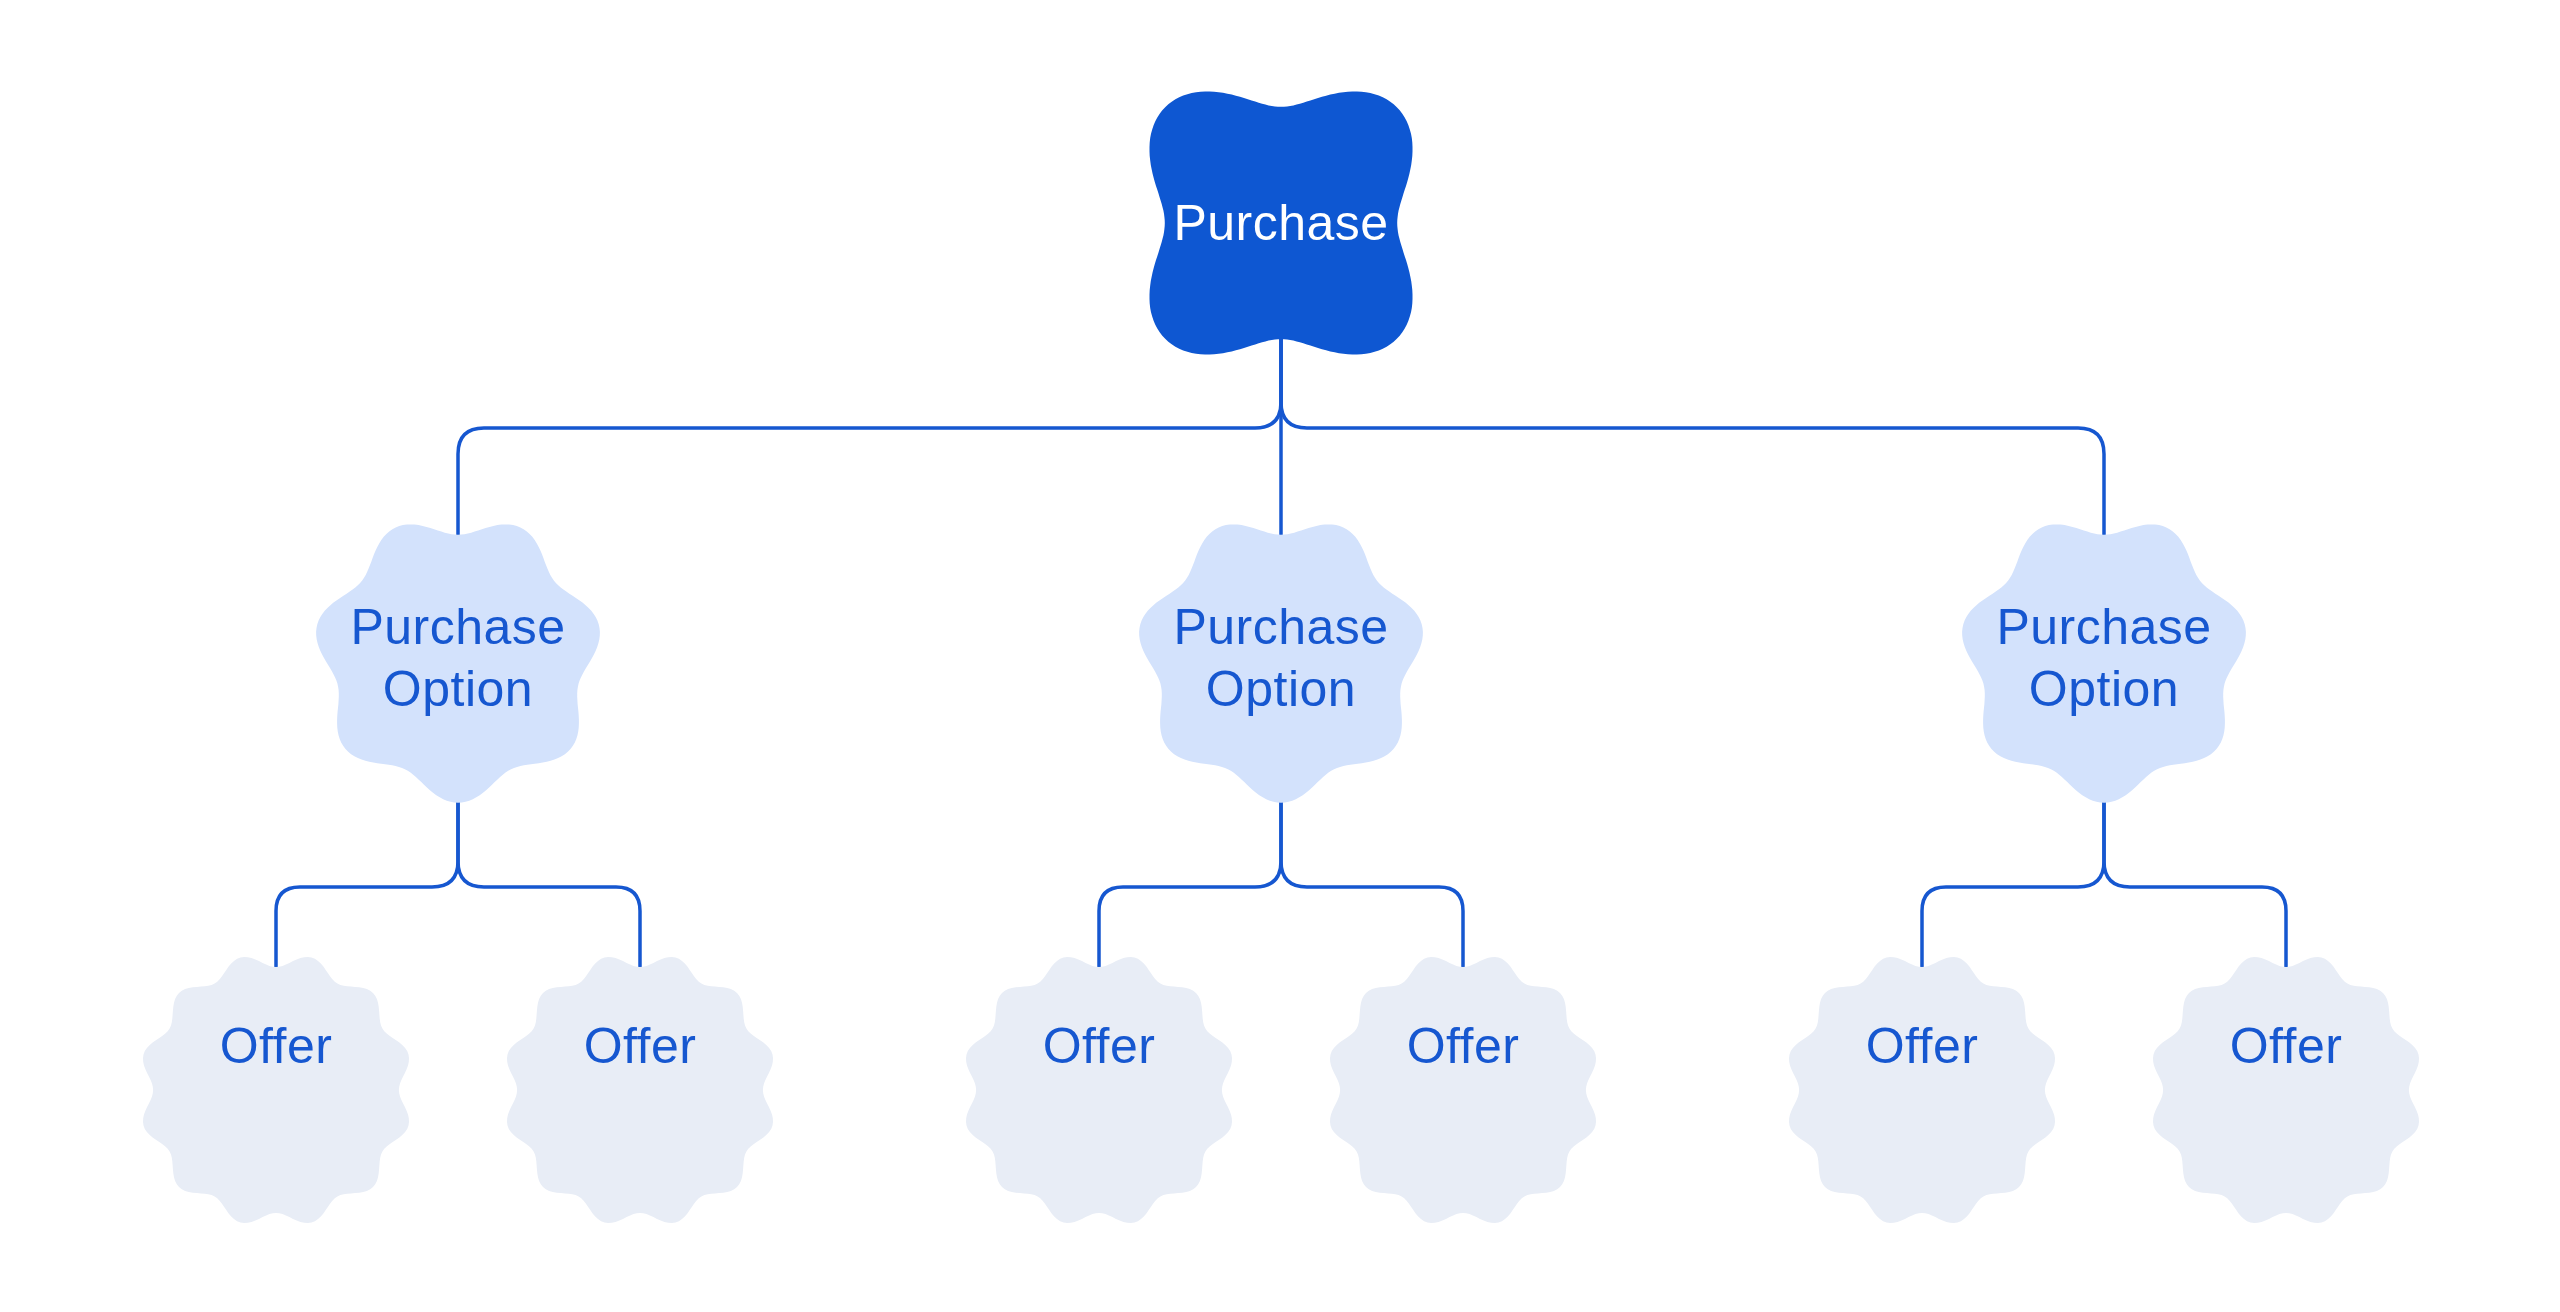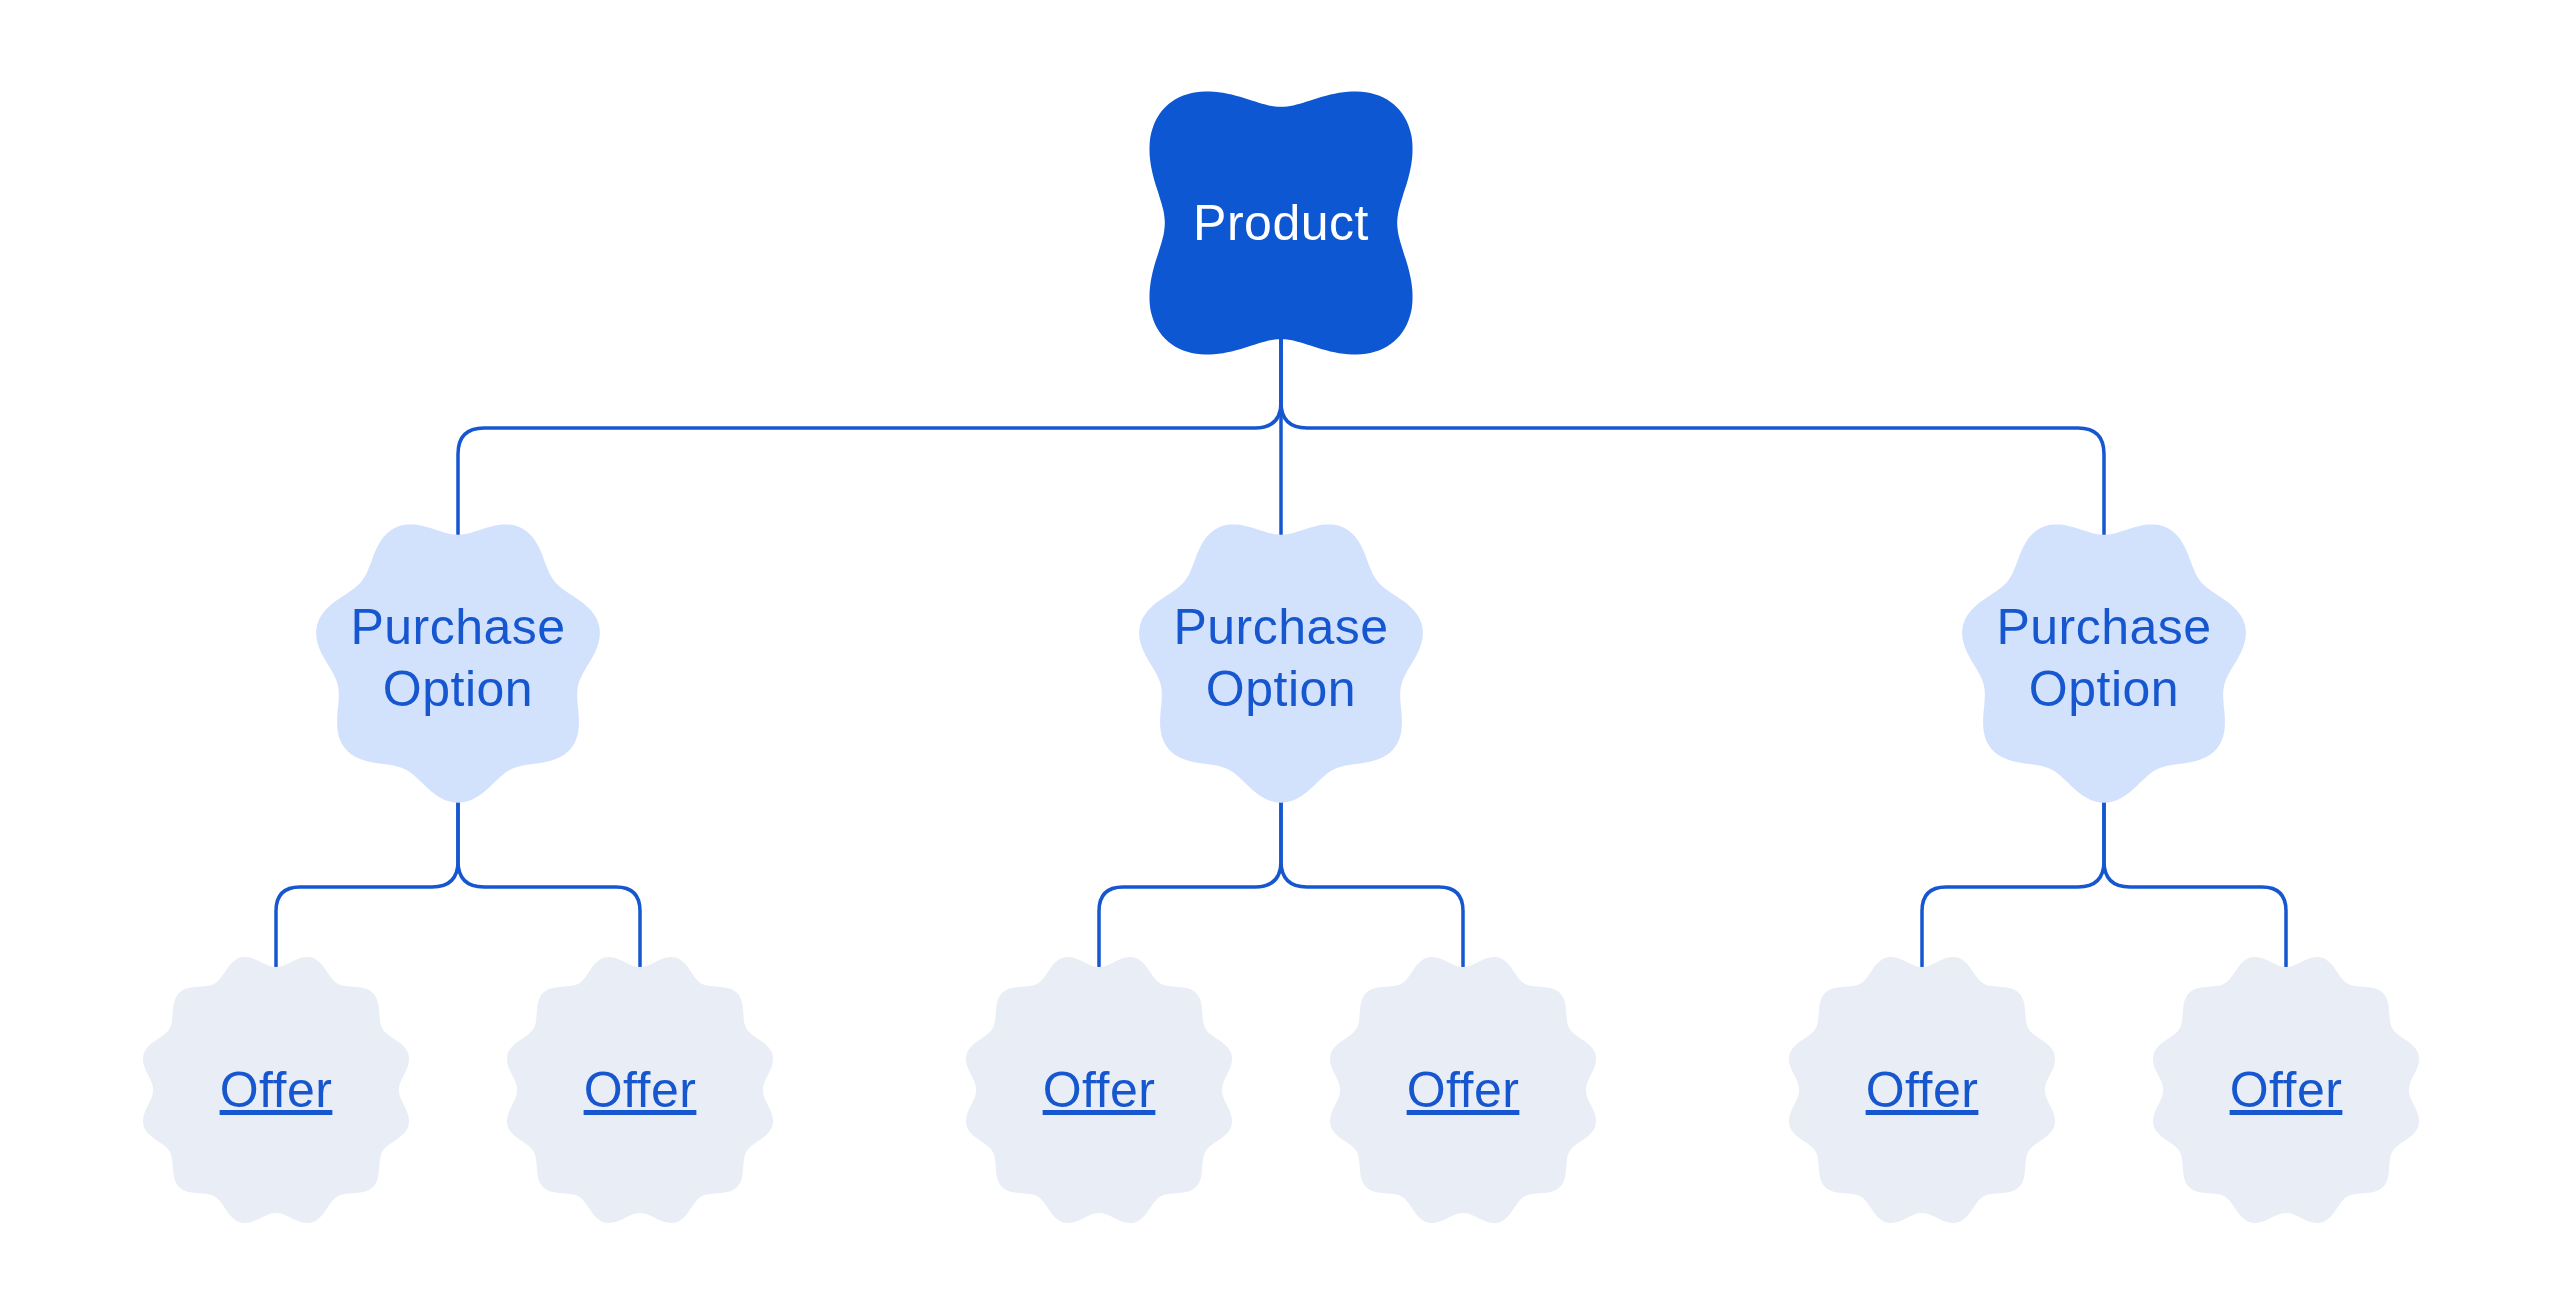--- a/index.html
+++ b/index.html
@@ -42,21 +42,21 @@
     user-select: none;
   }
   .product-label {
     left: 1131px; top: 187px; width: 300px; height: 72px;
     color: var(--product_text, #ffffff);
   }
   .po-label { top: 590px; width: 300px; height: 136px; text-align: center; }
   .po-label-1 { left: 308px; }
   .po-label-2 { left: 1131px; }
   .po-label-3 { left: 1954px; }
-  .offer-label { top: 1056px; width: 260px; height: 68px; line-height: 68px; text-decoration: underline; }
+  .offer-label { top: 1012px; width: 260px; height: 68px; line-height: 68px; }
   .offer-label-1 { left: 146px; }
   .offer-label-2 { left: 510px; }
   .offer-label-3 { left: 969px; }
   .offer-label-4 { left: 1333px; }
   .offer-label-5 { left: 1792px; }
   .offer-label-6 { left: 2156px; }
 </style>
 </head>
 <body>
 
@@ -86,21 +86,21 @@
       <path class="blob-purchase" d="M2238.0 658.0L2239.9 654.4L2241.7 650.8L2243.2 647.0L2244.4 643.2L2245.3 639.4L2245.8 635.5L2245.9 631.7L2245.5 627.9L2244.7 624.2L2243.4 620.6L2241.8 617.2L2239.7 613.9L2237.3 610.8L2234.6 607.9L2231.6 605.2L2228.5 602.6L2225.2 600.2L2221.9 597.9L2218.6 595.8L2215.4 593.7L2212.3 591.6L2209.4 589.6L2206.7 587.4L2204.2 585.2L2201.9 582.9L2199.8 580.4L2198.0 577.7L2196.3 574.9L2194.8 571.8L2193.4 568.6L2192.1 565.2L2190.7 561.7L2189.4 558.0L2188.0 554.3L2186.4 550.6L2184.7 546.9L2182.8 543.4L2180.7 540.0L2178.3 536.8L2175.6 533.9L2172.8 531.4L2169.6 529.2L2166.3 527.4L2162.8 526.0L2159.1 525.1L2155.2 524.5L2151.3 524.4L2147.4 524.6L2143.4 525.1L2139.4 525.9L2135.5 526.9L2131.6 528.0L2127.9 529.2L2124.2 530.5L2120.6 531.6L2117.2 532.7L2113.8 533.5L2110.5 534.2L2107.2 534.6L2104.0 534.7L2100.8 534.6L2097.5 534.2L2094.2 533.5L2090.8 532.7L2087.4 531.6L2083.8 530.5L2080.1 529.2L2076.4 528.0L2072.5 526.9L2068.6 525.9L2064.6 525.1L2060.6 524.6L2056.7 524.4L2052.8 524.5L2048.9 525.1L2045.2 526.0L2041.7 527.4L2038.4 529.2L2035.2 531.4L2032.4 533.9L2029.7 536.8L2027.3 540.0L2025.2 543.4L2023.3 546.9L2021.6 550.6L2020.0 554.3L2018.6 558.0L2017.3 561.7L2015.9 565.2L2014.6 568.6L2013.2 571.8L2011.7 574.9L2010.0 577.7L2008.2 580.4L2006.1 582.9L2003.8 585.2L2001.3 587.4L1998.6 589.6L1995.7 591.6L1992.6 593.7L1989.4 595.8L1986.1 597.9L1982.8 600.2L1979.5 602.6L1976.4 605.2L1973.4 607.9L1970.7 610.8L1968.3 613.9L1966.2 617.2L1964.6 620.6L1963.3 624.2L1962.5 627.9L1962.1 631.7L1962.2 635.5L1962.7 639.4L1963.6 643.2L1964.8 647.0L1966.3 650.8L1968.1 654.4L1970.0 658.0L1972.0 661.5L1974.0 664.8L1976.0 668.1L1977.9 671.3L1979.6 674.4L1981.1 677.5L1982.4 680.5L1983.4 683.6L1984.1 686.8L1984.6 690.0L1984.8 693.3L1984.8 696.7L1984.6 700.3L1984.4 703.9L1984.0 707.7L1983.6 711.6L1983.3 715.6L1983.1 719.6L1983.1 723.6L1983.3 727.7L1983.8 731.7L1984.6 735.5L1985.8 739.2L1987.3 742.8L1989.3 746.0L1991.5 749.1L1994.2 751.8L1997.1 754.2L2000.4 756.3L2003.9 758.1L2007.6 759.6L2011.4 760.8L2015.3 761.8L2019.3 762.6L2023.3 763.2L2027.2 763.7L2031.0 764.2L2034.7 764.7L2038.2 765.3L2041.6 766.0L2044.9 766.9L2048.0 768.0L2050.9 769.3L2053.8 770.8L2056.5 772.6L2059.2 774.7L2061.9 777.0L2064.5 779.4L2067.3 782.1L2070.0 784.8L2072.9 787.5L2075.9 790.2L2079.0 792.7L2082.3 795.2L2085.7 797.3L2089.2 799.2L2092.8 800.7L2096.5 801.8L2100.2 802.5L2104.0 802.7L2107.8 802.5L2111.5 801.8L2115.2 800.7L2118.8 799.2L2122.3 797.3L2125.7 795.2L2129.0 792.7L2132.1 790.2L2135.1 787.5L2138.0 784.8L2140.7 782.1L2143.5 779.4L2146.1 777.0L2148.8 774.7L2151.5 772.6L2154.2 770.8L2157.1 769.3L2160.0 768.0L2163.1 766.9L2166.4 766.0L2169.8 765.3L2173.3 764.7L2177.0 764.2L2180.8 763.7L2184.7 763.2L2188.7 762.6L2192.7 761.8L2196.6 760.8L2200.4 759.6L2204.1 758.1L2207.6 756.3L2210.9 754.2L2213.8 751.8L2216.5 749.1L2218.7 746.0L2220.7 742.8L2222.2 739.2L2223.4 735.5L2224.2 731.7L2224.7 727.7L2224.9 723.6L2224.9 719.6L2224.7 715.6L2224.4 711.6L2224.0 707.7L2223.6 703.9L2223.4 700.3L2223.2 696.7L2223.2 693.3L2223.4 690.0L2223.9 686.8L2224.6 683.6L2225.6 680.5L2226.9 677.5L2228.4 674.4L2230.1 671.3L2232.0 668.1L2234.0 664.8L2236.0 661.5L2238.0 658.0Z"></path>
       <path class="blob-offer" d="M398.9 1090.0L399.2 1086.8L400.0 1083.5L401.4 1080.1L403.1 1076.6L404.9 1073.0L406.6 1069.3L408.0 1065.5L408.8 1061.8L409.0 1058.1L408.5 1054.5L407.2 1051.1L405.1 1048.0L402.5 1045.2L399.4 1042.6L396.1 1040.3L392.7 1038.0L389.5 1035.8L386.7 1033.6L384.3 1031.2L382.4 1028.6L381.0 1025.6L380.2 1022.3L379.7 1018.7L379.4 1014.9L379.1 1010.9L378.7 1006.8L378.0 1002.8L376.9 999.1L375.2 995.8L373.0 993.0L370.2 990.8L366.9 989.1L363.2 988.0L359.2 987.3L355.1 986.9L351.1 986.6L347.3 986.3L343.7 985.8L340.4 985.0L337.4 983.6L334.8 981.7L332.4 979.3L330.2 976.5L328.0 973.3L325.7 969.9L323.4 966.6L320.8 963.5L318.0 960.9L314.9 958.8L311.5 957.5L307.9 957.0L304.2 957.2L300.5 958.0L296.7 959.4L293.0 961.1L289.4 962.9L285.9 964.6L282.5 966.0L279.2 966.8L276.0 967.1L272.8 966.8L269.5 966.0L266.1 964.6L262.6 962.9L259.0 961.1L255.3 959.4L251.5 958.0L247.8 957.2L244.1 957.0L240.5 957.5L237.1 958.8L234.0 960.9L231.2 963.5L228.6 966.6L226.3 969.9L224.0 973.3L221.8 976.5L219.6 979.3L217.2 981.7L214.6 983.6L211.6 985.0L208.3 985.8L204.7 986.3L200.9 986.6L196.9 986.9L192.8 987.3L188.8 988.0L185.1 989.1L181.8 990.8L179.0 993.0L176.8 995.8L175.1 999.1L174.0 1002.8L173.3 1006.8L172.9 1010.9L172.6 1014.9L172.3 1018.7L171.8 1022.3L171.0 1025.6L169.6 1028.6L167.7 1031.2L165.3 1033.6L162.5 1035.8L159.3 1038.0L155.9 1040.3L152.6 1042.6L149.5 1045.2L146.9 1048.0L144.8 1051.1L143.5 1054.5L143.0 1058.1L143.2 1061.8L144.0 1065.5L145.4 1069.3L147.1 1073.0L148.9 1076.6L150.6 1080.1L152.0 1083.5L152.8 1086.8L153.1 1090.0L152.8 1093.2L152.0 1096.5L150.6 1099.9L148.9 1103.4L147.1 1107.0L145.4 1110.7L144.0 1114.5L143.2 1118.2L143.0 1121.9L143.5 1125.5L144.8 1128.9L146.9 1132.0L149.5 1134.8L152.6 1137.4L155.9 1139.7L159.3 1142.0L162.5 1144.2L165.3 1146.4L167.7 1148.8L169.6 1151.4L171.0 1154.4L171.8 1157.7L172.3 1161.3L172.6 1165.1L172.9 1169.1L173.3 1173.2L174.0 1177.2L175.1 1180.9L176.8 1184.2L179.0 1187.0L181.8 1189.2L185.1 1190.9L188.8 1192.0L192.8 1192.7L196.9 1193.1L200.9 1193.4L204.7 1193.7L208.3 1194.2L211.6 1195.0L214.6 1196.4L217.2 1198.3L219.6 1200.7L221.8 1203.5L224.0 1206.7L226.3 1210.1L228.6 1213.4L231.2 1216.5L234.0 1219.1L237.1 1221.2L240.5 1222.5L244.1 1223.0L247.8 1222.8L251.5 1222.0L255.3 1220.6L259.0 1218.9L262.6 1217.1L266.1 1215.4L269.5 1214.0L272.8 1213.2L276.0 1212.9L279.2 1213.2L282.5 1214.0L285.9 1215.4L289.4 1217.1L293.0 1218.9L296.7 1220.6L300.5 1222.0L304.2 1222.8L307.9 1223.0L311.5 1222.5L314.9 1221.2L318.0 1219.1L320.8 1216.5L323.4 1213.4L325.7 1210.1L328.0 1206.7L330.2 1203.5L332.4 1200.7L334.8 1198.3L337.4 1196.4L340.4 1195.0L343.7 1194.2L347.3 1193.7L351.1 1193.4L355.1 1193.1L359.2 1192.7L363.2 1192.0L366.9 1190.9L370.2 1189.2L373.0 1187.0L375.2 1184.2L376.9 1180.9L378.0 1177.2L378.7 1173.2L379.1 1169.1L379.4 1165.1L379.7 1161.3L380.2 1157.7L381.0 1154.4L382.4 1151.4L384.3 1148.8L386.7 1146.4L389.5 1144.2L392.7 1142.0L396.1 1139.7L399.4 1137.4L402.5 1134.8L405.1 1132.0L407.2 1128.9L408.5 1125.5L409.0 1121.9L408.8 1118.2L408.0 1114.5L406.6 1110.7L404.9 1107.0L403.1 1103.4L401.4 1099.9L400.0 1096.5L399.2 1093.2L398.9 1090.0Z"></path>
       <path class="blob-offer" d="M762.9 1090.0L763.2 1086.8L764.0 1083.5L765.4 1080.1L767.1 1076.6L768.9 1073.0L770.6 1069.3L772.0 1065.5L772.8 1061.8L773.0 1058.1L772.5 1054.5L771.2 1051.1L769.1 1048.0L766.5 1045.2L763.4 1042.6L760.1 1040.3L756.7 1038.0L753.5 1035.8L750.7 1033.6L748.3 1031.2L746.4 1028.6L745.0 1025.6L744.2 1022.3L743.7 1018.7L743.4 1014.9L743.1 1010.9L742.7 1006.8L742.0 1002.8L740.9 999.1L739.2 995.8L737.0 993.0L734.2 990.8L730.9 989.1L727.2 988.0L723.2 987.3L719.1 986.9L715.1 986.6L711.3 986.3L707.7 985.8L704.4 985.0L701.4 983.6L698.8 981.7L696.4 979.3L694.2 976.5L692.0 973.3L689.7 969.9L687.4 966.6L684.8 963.5L682.0 960.9L678.9 958.8L675.5 957.5L671.9 957.0L668.2 957.2L664.5 958.0L660.7 959.4L657.0 961.1L653.4 962.9L649.9 964.6L646.5 966.0L643.2 966.8L640.0 967.1L636.8 966.8L633.5 966.0L630.1 964.6L626.6 962.9L623.0 961.1L619.3 959.4L615.5 958.0L611.8 957.2L608.1 957.0L604.5 957.5L601.1 958.8L598.0 960.9L595.2 963.5L592.6 966.6L590.3 969.9L588.0 973.3L585.8 976.5L583.6 979.3L581.2 981.7L578.6 983.6L575.6 985.0L572.3 985.8L568.7 986.3L564.9 986.6L560.9 986.9L556.8 987.3L552.8 988.0L549.1 989.1L545.8 990.8L543.0 993.0L540.8 995.8L539.1 999.1L538.0 1002.8L537.3 1006.8L536.9 1010.9L536.6 1014.9L536.3 1018.7L535.8 1022.3L535.0 1025.6L533.6 1028.6L531.7 1031.2L529.3 1033.6L526.5 1035.8L523.3 1038.0L519.9 1040.3L516.6 1042.6L513.5 1045.2L510.9 1048.0L508.8 1051.1L507.5 1054.5L507.0 1058.1L507.2 1061.8L508.0 1065.5L509.4 1069.3L511.1 1073.0L512.9 1076.6L514.6 1080.1L516.0 1083.5L516.8 1086.8L517.1 1090.0L516.8 1093.2L516.0 1096.5L514.6 1099.9L512.9 1103.4L511.1 1107.0L509.4 1110.7L508.0 1114.5L507.2 1118.2L507.0 1121.9L507.5 1125.5L508.8 1128.9L510.9 1132.0L513.5 1134.8L516.6 1137.4L519.9 1139.7L523.3 1142.0L526.5 1144.2L529.3 1146.4L531.7 1148.8L533.6 1151.4L535.0 1154.4L535.8 1157.7L536.3 1161.3L536.6 1165.1L536.9 1169.1L537.3 1173.2L538.0 1177.2L539.1 1180.9L540.8 1184.2L543.0 1187.0L545.8 1189.2L549.1 1190.9L552.8 1192.0L556.8 1192.7L560.9 1193.1L564.9 1193.4L568.7 1193.7L572.3 1194.2L575.6 1195.0L578.6 1196.4L581.2 1198.3L583.6 1200.7L585.8 1203.5L588.0 1206.7L590.3 1210.1L592.6 1213.4L595.2 1216.5L598.0 1219.1L601.1 1221.2L604.5 1222.5L608.1 1223.0L611.8 1222.8L615.5 1222.0L619.3 1220.6L623.0 1218.9L626.6 1217.1L630.1 1215.4L633.5 1214.0L636.8 1213.2L640.0 1212.9L643.2 1213.2L646.5 1214.0L649.9 1215.4L653.4 1217.1L657.0 1218.9L660.7 1220.6L664.5 1222.0L668.2 1222.8L671.9 1223.0L675.5 1222.5L678.9 1221.2L682.0 1219.1L684.8 1216.5L687.4 1213.4L689.7 1210.1L692.0 1206.7L694.2 1203.5L696.4 1200.7L698.8 1198.3L701.4 1196.4L704.4 1195.0L707.7 1194.2L711.3 1193.7L715.1 1193.4L719.1 1193.1L723.2 1192.7L727.2 1192.0L730.9 1190.9L734.2 1189.2L737.0 1187.0L739.2 1184.2L740.9 1180.9L742.0 1177.2L742.7 1173.2L743.1 1169.1L743.4 1165.1L743.7 1161.3L744.2 1157.7L745.0 1154.4L746.4 1151.4L748.3 1148.8L750.7 1146.4L753.5 1144.2L756.7 1142.0L760.1 1139.7L763.4 1137.4L766.5 1134.8L769.1 1132.0L771.2 1128.9L772.5 1125.5L773.0 1121.9L772.8 1118.2L772.0 1114.5L770.6 1110.7L768.9 1107.0L767.1 1103.4L765.4 1099.9L764.0 1096.5L763.2 1093.2L762.9 1090.0Z"></path>
       <path class="blob-offer" d="M1221.9 1090.0L1222.2 1086.8L1223.0 1083.5L1224.4 1080.1L1226.1 1076.6L1227.9 1073.0L1229.6 1069.3L1231.0 1065.5L1231.8 1061.8L1232.0 1058.1L1231.5 1054.5L1230.2 1051.1L1228.1 1048.0L1225.5 1045.2L1222.4 1042.6L1219.1 1040.3L1215.7 1038.0L1212.5 1035.8L1209.7 1033.6L1207.3 1031.2L1205.4 1028.6L1204.0 1025.6L1203.2 1022.3L1202.7 1018.7L1202.4 1014.9L1202.1 1010.9L1201.7 1006.8L1201.0 1002.8L1199.9 999.1L1198.2 995.8L1196.0 993.0L1193.2 990.8L1189.9 989.1L1186.2 988.0L1182.2 987.3L1178.1 986.9L1174.1 986.6L1170.3 986.3L1166.7 985.8L1163.4 985.0L1160.4 983.6L1157.8 981.7L1155.4 979.3L1153.2 976.5L1151.0 973.3L1148.7 969.9L1146.4 966.6L1143.8 963.5L1141.0 960.9L1137.9 958.8L1134.5 957.5L1130.9 957.0L1127.2 957.2L1123.5 958.0L1119.7 959.4L1116.0 961.1L1112.4 962.9L1108.9 964.6L1105.5 966.0L1102.2 966.8L1099.0 967.1L1095.8 966.8L1092.5 966.0L1089.1 964.6L1085.6 962.9L1082.0 961.1L1078.3 959.4L1074.5 958.0L1070.8 957.2L1067.1 957.0L1063.5 957.5L1060.1 958.8L1057.0 960.9L1054.2 963.5L1051.6 966.6L1049.3 969.9L1047.0 973.3L1044.8 976.5L1042.6 979.3L1040.2 981.7L1037.6 983.6L1034.6 985.0L1031.3 985.8L1027.7 986.3L1023.9 986.6L1019.9 986.9L1015.8 987.3L1011.8 988.0L1008.1 989.1L1004.8 990.8L1002.0 993.0L999.8 995.8L998.1 999.1L997.0 1002.8L996.3 1006.8L995.9 1010.9L995.6 1014.9L995.3 1018.7L994.8 1022.3L994.0 1025.6L992.6 1028.6L990.7 1031.2L988.3 1033.6L985.5 1035.8L982.3 1038.0L978.9 1040.3L975.6 1042.6L972.5 1045.2L969.9 1048.0L967.8 1051.1L966.5 1054.5L966.0 1058.1L966.2 1061.8L967.0 1065.5L968.4 1069.3L970.1 1073.0L971.9 1076.6L973.6 1080.1L975.0 1083.5L975.8 1086.8L976.1 1090.0L975.8 1093.2L975.0 1096.5L973.6 1099.9L971.9 1103.4L970.1 1107.0L968.4 1110.7L967.0 1114.5L966.2 1118.2L966.0 1121.9L966.5 1125.5L967.8 1128.9L969.9 1132.0L972.5 1134.8L975.6 1137.4L978.9 1139.7L982.3 1142.0L985.5 1144.2L988.3 1146.4L990.7 1148.8L992.6 1151.4L994.0 1154.4L994.8 1157.7L995.3 1161.3L995.6 1165.1L995.9 1169.1L996.3 1173.2L997.0 1177.2L998.1 1180.9L999.8 1184.2L1002.0 1187.0L1004.8 1189.2L1008.1 1190.9L1011.8 1192.0L1015.8 1192.7L1019.9 1193.1L1023.9 1193.4L1027.7 1193.7L1031.3 1194.2L1034.6 1195.0L1037.6 1196.4L1040.2 1198.3L1042.6 1200.7L1044.8 1203.5L1047.0 1206.7L1049.3 1210.1L1051.6 1213.4L1054.2 1216.5L1057.0 1219.1L1060.1 1221.2L1063.5 1222.5L1067.1 1223.0L1070.8 1222.8L1074.5 1222.0L1078.3 1220.6L1082.0 1218.9L1085.6 1217.1L1089.1 1215.4L1092.5 1214.0L1095.8 1213.2L1099.0 1212.9L1102.2 1213.2L1105.5 1214.0L1108.9 1215.4L1112.4 1217.1L1116.0 1218.9L1119.7 1220.6L1123.5 1222.0L1127.2 1222.8L1130.9 1223.0L1134.5 1222.5L1137.9 1221.2L1141.0 1219.1L1143.8 1216.5L1146.4 1213.4L1148.7 1210.1L1151.0 1206.7L1153.2 1203.5L1155.4 1200.7L1157.8 1198.3L1160.4 1196.4L1163.4 1195.0L1166.7 1194.2L1170.3 1193.7L1174.1 1193.4L1178.1 1193.1L1182.2 1192.7L1186.2 1192.0L1189.9 1190.9L1193.2 1189.2L1196.0 1187.0L1198.2 1184.2L1199.9 1180.9L1201.0 1177.2L1201.7 1173.2L1202.1 1169.1L1202.4 1165.1L1202.7 1161.3L1203.2 1157.7L1204.0 1154.4L1205.4 1151.4L1207.3 1148.8L1209.7 1146.4L1212.5 1144.2L1215.7 1142.0L1219.1 1139.7L1222.4 1137.4L1225.5 1134.8L1228.1 1132.0L1230.2 1128.9L1231.5 1125.5L1232.0 1121.9L1231.8 1118.2L1231.0 1114.5L1229.6 1110.7L1227.9 1107.0L1226.1 1103.4L1224.4 1099.9L1223.0 1096.5L1222.2 1093.2L1221.9 1090.0Z"></path>
       <path class="blob-offer" d="M1585.9 1090.0L1586.2 1086.8L1587.0 1083.5L1588.4 1080.1L1590.1 1076.6L1591.9 1073.0L1593.6 1069.3L1595.0 1065.5L1595.8 1061.8L1596.0 1058.1L1595.5 1054.5L1594.2 1051.1L1592.1 1048.0L1589.5 1045.2L1586.4 1042.6L1583.1 1040.3L1579.7 1038.0L1576.5 1035.8L1573.7 1033.6L1571.3 1031.2L1569.4 1028.6L1568.0 1025.6L1567.2 1022.3L1566.7 1018.7L1566.4 1014.9L1566.1 1010.9L1565.7 1006.8L1565.0 1002.8L1563.9 999.1L1562.2 995.8L1560.0 993.0L1557.2 990.8L1553.9 989.1L1550.2 988.0L1546.2 987.3L1542.1 986.9L1538.1 986.6L1534.3 986.3L1530.7 985.8L1527.4 985.0L1524.4 983.6L1521.8 981.7L1519.4 979.3L1517.2 976.5L1515.0 973.3L1512.7 969.9L1510.4 966.6L1507.8 963.5L1505.0 960.9L1501.9 958.8L1498.5 957.5L1494.9 957.0L1491.2 957.2L1487.5 958.0L1483.7 959.4L1480.0 961.1L1476.4 962.9L1472.9 964.6L1469.5 966.0L1466.2 966.8L1463.0 967.1L1459.8 966.8L1456.5 966.0L1453.1 964.6L1449.6 962.9L1446.0 961.1L1442.3 959.4L1438.5 958.0L1434.8 957.2L1431.1 957.0L1427.5 957.5L1424.1 958.8L1421.0 960.9L1418.2 963.5L1415.6 966.6L1413.3 969.9L1411.0 973.3L1408.8 976.5L1406.6 979.3L1404.2 981.7L1401.6 983.6L1398.6 985.0L1395.3 985.8L1391.7 986.3L1387.9 986.6L1383.9 986.9L1379.8 987.3L1375.8 988.0L1372.1 989.1L1368.8 990.8L1366.0 993.0L1363.8 995.8L1362.1 999.1L1361.0 1002.8L1360.3 1006.8L1359.9 1010.9L1359.6 1014.9L1359.3 1018.7L1358.8 1022.3L1358.0 1025.6L1356.6 1028.6L1354.7 1031.2L1352.3 1033.6L1349.5 1035.8L1346.3 1038.0L1342.9 1040.3L1339.6 1042.6L1336.5 1045.2L1333.9 1048.0L1331.8 1051.1L1330.5 1054.5L1330.0 1058.1L1330.2 1061.8L1331.0 1065.5L1332.4 1069.3L1334.1 1073.0L1335.9 1076.6L1337.6 1080.1L1339.0 1083.5L1339.8 1086.8L1340.1 1090.0L1339.8 1093.2L1339.0 1096.5L1337.6 1099.9L1335.9 1103.4L1334.1 1107.0L1332.4 1110.7L1331.0 1114.5L1330.2 1118.2L1330.0 1121.9L1330.5 1125.5L1331.8 1128.9L1333.9 1132.0L1336.5 1134.8L1339.6 1137.4L1342.9 1139.7L1346.3 1142.0L1349.5 1144.2L1352.3 1146.4L1354.7 1148.8L1356.6 1151.4L1358.0 1154.4L1358.8 1157.7L1359.3 1161.3L1359.6 1165.1L1359.9 1169.1L1360.3 1173.2L1361.0 1177.2L1362.1 1180.9L1363.8 1184.2L1366.0 1187.0L1368.8 1189.2L1372.1 1190.9L1375.8 1192.0L1379.8 1192.7L1383.9 1193.1L1387.9 1193.4L1391.7 1193.7L1395.3 1194.2L1398.6 1195.0L1401.6 1196.4L1404.2 1198.3L1406.6 1200.7L1408.8 1203.5L1411.0 1206.7L1413.3 1210.1L1415.6 1213.4L1418.2 1216.5L1421.0 1219.1L1424.1 1221.2L1427.5 1222.5L1431.1 1223.0L1434.8 1222.8L1438.5 1222.0L1442.3 1220.6L1446.0 1218.9L1449.6 1217.1L1453.1 1215.4L1456.5 1214.0L1459.8 1213.2L1463.0 1212.9L1466.2 1213.2L1469.5 1214.0L1472.9 1215.4L1476.4 1217.1L1480.0 1218.9L1483.7 1220.6L1487.5 1222.0L1491.2 1222.8L1494.9 1223.0L1498.5 1222.5L1501.9 1221.2L1505.0 1219.1L1507.8 1216.5L1510.4 1213.4L1512.7 1210.1L1515.0 1206.7L1517.2 1203.5L1519.4 1200.7L1521.8 1198.3L1524.4 1196.4L1527.4 1195.0L1530.7 1194.2L1534.3 1193.7L1538.1 1193.4L1542.1 1193.1L1546.2 1192.7L1550.2 1192.0L1553.9 1190.9L1557.2 1189.2L1560.0 1187.0L1562.2 1184.2L1563.9 1180.9L1565.0 1177.2L1565.7 1173.2L1566.1 1169.1L1566.4 1165.1L1566.7 1161.3L1567.2 1157.7L1568.0 1154.4L1569.4 1151.4L1571.3 1148.8L1573.7 1146.4L1576.5 1144.2L1579.7 1142.0L1583.1 1139.7L1586.4 1137.4L1589.5 1134.8L1592.1 1132.0L1594.2 1128.9L1595.5 1125.5L1596.0 1121.9L1595.8 1118.2L1595.0 1114.5L1593.6 1110.7L1591.9 1107.0L1590.1 1103.4L1588.4 1099.9L1587.0 1096.5L1586.2 1093.2L1585.9 1090.0Z"></path>
       <path class="blob-offer" d="M2044.9 1090.0L2045.2 1086.8L2046.0 1083.5L2047.4 1080.1L2049.1 1076.6L2050.9 1073.0L2052.6 1069.3L2054.0 1065.5L2054.8 1061.8L2055.0 1058.1L2054.5 1054.5L2053.2 1051.1L2051.1 1048.0L2048.5 1045.2L2045.4 1042.6L2042.1 1040.3L2038.7 1038.0L2035.5 1035.8L2032.7 1033.6L2030.3 1031.2L2028.4 1028.6L2027.0 1025.6L2026.2 1022.3L2025.7 1018.7L2025.4 1014.9L2025.1 1010.9L2024.7 1006.8L2024.0 1002.8L2022.9 999.1L2021.2 995.8L2019.0 993.0L2016.2 990.8L2012.9 989.1L2009.2 988.0L2005.2 987.3L2001.1 986.9L1997.1 986.6L1993.3 986.3L1989.7 985.8L1986.4 985.0L1983.4 983.6L1980.8 981.7L1978.4 979.3L1976.2 976.5L1974.0 973.3L1971.7 969.9L1969.4 966.6L1966.8 963.5L1964.0 960.9L1960.9 958.8L1957.5 957.5L1953.9 957.0L1950.2 957.2L1946.5 958.0L1942.7 959.4L1939.0 961.1L1935.4 962.9L1931.9 964.6L1928.5 966.0L1925.2 966.8L1922.0 967.1L1918.8 966.8L1915.5 966.0L1912.1 964.6L1908.6 962.9L1905.0 961.1L1901.3 959.4L1897.5 958.0L1893.8 957.2L1890.1 957.0L1886.5 957.5L1883.1 958.8L1880.0 960.9L1877.2 963.5L1874.6 966.6L1872.3 969.9L1870.0 973.3L1867.8 976.5L1865.6 979.3L1863.2 981.7L1860.6 983.6L1857.6 985.0L1854.3 985.8L1850.7 986.3L1846.9 986.6L1842.9 986.9L1838.8 987.3L1834.8 988.0L1831.1 989.1L1827.8 990.8L1825.0 993.0L1822.8 995.8L1821.1 999.1L1820.0 1002.8L1819.3 1006.8L1818.9 1010.9L1818.6 1014.9L1818.3 1018.7L1817.8 1022.3L1817.0 1025.6L1815.6 1028.6L1813.7 1031.2L1811.3 1033.6L1808.5 1035.8L1805.3 1038.0L1801.9 1040.3L1798.6 1042.6L1795.5 1045.2L1792.9 1048.0L1790.8 1051.1L1789.5 1054.5L1789.0 1058.1L1789.2 1061.8L1790.0 1065.5L1791.4 1069.3L1793.1 1073.0L1794.9 1076.6L1796.6 1080.1L1798.0 1083.5L1798.8 1086.8L1799.1 1090.0L1798.8 1093.2L1798.0 1096.5L1796.6 1099.9L1794.9 1103.4L1793.1 1107.0L1791.4 1110.7L1790.0 1114.5L1789.2 1118.2L1789.0 1121.9L1789.5 1125.5L1790.8 1128.9L1792.9 1132.0L1795.5 1134.8L1798.6 1137.4L1801.9 1139.7L1805.3 1142.0L1808.5 1144.2L1811.3 1146.4L1813.7 1148.8L1815.6 1151.4L1817.0 1154.4L1817.8 1157.7L1818.3 1161.3L1818.6 1165.1L1818.9 1169.1L1819.3 1173.2L1820.0 1177.2L1821.1 1180.9L1822.8 1184.2L1825.0 1187.0L1827.8 1189.2L1831.1 1190.9L1834.8 1192.0L1838.8 1192.7L1842.9 1193.1L1846.9 1193.4L1850.7 1193.7L1854.3 1194.2L1857.6 1195.0L1860.6 1196.4L1863.2 1198.3L1865.6 1200.7L1867.8 1203.5L1870.0 1206.7L1872.3 1210.1L1874.6 1213.4L1877.2 1216.5L1880.0 1219.1L1883.1 1221.2L1886.5 1222.5L1890.1 1223.0L1893.8 1222.8L1897.5 1222.0L1901.3 1220.6L1905.0 1218.9L1908.6 1217.1L1912.1 1215.4L1915.5 1214.0L1918.8 1213.2L1922.0 1212.9L1925.2 1213.2L1928.5 1214.0L1931.9 1215.4L1935.4 1217.1L1939.0 1218.9L1942.7 1220.6L1946.5 1222.0L1950.2 1222.8L1953.9 1223.0L1957.5 1222.5L1960.9 1221.2L1964.0 1219.1L1966.8 1216.5L1969.4 1213.4L1971.7 1210.1L1974.0 1206.7L1976.2 1203.5L1978.4 1200.7L1980.8 1198.3L1983.4 1196.4L1986.4 1195.0L1989.7 1194.2L1993.3 1193.7L1997.1 1193.4L2001.1 1193.1L2005.2 1192.7L2009.2 1192.0L2012.9 1190.9L2016.2 1189.2L2019.0 1187.0L2021.2 1184.2L2022.9 1180.9L2024.0 1177.2L2024.7 1173.2L2025.1 1169.1L2025.4 1165.1L2025.7 1161.3L2026.2 1157.7L2027.0 1154.4L2028.4 1151.4L2030.3 1148.8L2032.7 1146.4L2035.5 1144.2L2038.7 1142.0L2042.1 1139.7L2045.4 1137.4L2048.5 1134.8L2051.1 1132.0L2053.2 1128.9L2054.5 1125.5L2055.0 1121.9L2054.8 1118.2L2054.0 1114.5L2052.6 1110.7L2050.9 1107.0L2049.1 1103.4L2047.4 1099.9L2046.0 1096.5L2045.2 1093.2L2044.9 1090.0Z"></path>
       <path class="blob-offer" d="M2408.9 1090.0L2409.2 1086.8L2410.0 1083.5L2411.4 1080.1L2413.1 1076.6L2414.9 1073.0L2416.6 1069.3L2418.0 1065.5L2418.8 1061.8L2419.0 1058.1L2418.5 1054.5L2417.2 1051.1L2415.1 1048.0L2412.5 1045.2L2409.4 1042.6L2406.1 1040.3L2402.7 1038.0L2399.5 1035.8L2396.7 1033.6L2394.3 1031.2L2392.4 1028.6L2391.0 1025.6L2390.2 1022.3L2389.7 1018.7L2389.4 1014.9L2389.1 1010.9L2388.7 1006.8L2388.0 1002.8L2386.9 999.1L2385.2 995.8L2383.0 993.0L2380.2 990.8L2376.9 989.1L2373.2 988.0L2369.2 987.3L2365.1 986.9L2361.1 986.6L2357.3 986.3L2353.7 985.8L2350.4 985.0L2347.4 983.6L2344.8 981.7L2342.4 979.3L2340.2 976.5L2338.0 973.3L2335.7 969.9L2333.4 966.6L2330.8 963.5L2328.0 960.9L2324.9 958.8L2321.5 957.5L2317.9 957.0L2314.2 957.2L2310.5 958.0L2306.7 959.4L2303.0 961.1L2299.4 962.9L2295.9 964.6L2292.5 966.0L2289.2 966.8L2286.0 967.1L2282.8 966.8L2279.5 966.0L2276.1 964.6L2272.6 962.9L2269.0 961.1L2265.3 959.4L2261.5 958.0L2257.8 957.2L2254.1 957.0L2250.5 957.5L2247.1 958.8L2244.0 960.9L2241.2 963.5L2238.6 966.6L2236.3 969.9L2234.0 973.3L2231.8 976.5L2229.6 979.3L2227.2 981.7L2224.6 983.6L2221.6 985.0L2218.3 985.8L2214.7 986.3L2210.9 986.6L2206.9 986.9L2202.8 987.3L2198.8 988.0L2195.1 989.1L2191.8 990.8L2189.0 993.0L2186.8 995.8L2185.1 999.1L2184.0 1002.8L2183.3 1006.8L2182.9 1010.9L2182.6 1014.9L2182.3 1018.7L2181.8 1022.3L2181.0 1025.6L2179.6 1028.6L2177.7 1031.2L2175.3 1033.6L2172.5 1035.8L2169.3 1038.0L2165.9 1040.3L2162.6 1042.6L2159.5 1045.2L2156.9 1048.0L2154.8 1051.1L2153.5 1054.5L2153.0 1058.1L2153.2 1061.8L2154.0 1065.5L2155.4 1069.3L2157.1 1073.0L2158.9 1076.6L2160.6 1080.1L2162.0 1083.5L2162.8 1086.8L2163.1 1090.0L2162.8 1093.2L2162.0 1096.5L2160.6 1099.9L2158.9 1103.4L2157.1 1107.0L2155.4 1110.7L2154.0 1114.5L2153.2 1118.2L2153.0 1121.9L2153.5 1125.5L2154.8 1128.9L2156.9 1132.0L2159.5 1134.8L2162.6 1137.4L2165.9 1139.7L2169.3 1142.0L2172.5 1144.2L2175.3 1146.4L2177.7 1148.8L2179.6 1151.4L2181.0 1154.4L2181.8 1157.7L2182.3 1161.3L2182.6 1165.1L2182.9 1169.1L2183.3 1173.2L2184.0 1177.2L2185.1 1180.9L2186.8 1184.2L2189.0 1187.0L2191.8 1189.2L2195.1 1190.9L2198.8 1192.0L2202.8 1192.7L2206.9 1193.1L2210.9 1193.4L2214.7 1193.7L2218.3 1194.2L2221.6 1195.0L2224.6 1196.4L2227.2 1198.3L2229.6 1200.7L2231.8 1203.5L2234.0 1206.7L2236.3 1210.1L2238.6 1213.4L2241.2 1216.5L2244.0 1219.1L2247.1 1221.2L2250.5 1222.5L2254.1 1223.0L2257.8 1222.8L2261.5 1222.0L2265.3 1220.6L2269.0 1218.9L2272.6 1217.1L2276.1 1215.4L2279.5 1214.0L2282.8 1213.2L2286.0 1212.9L2289.2 1213.2L2292.5 1214.0L2295.9 1215.4L2299.4 1217.1L2303.0 1218.9L2306.7 1220.6L2310.5 1222.0L2314.2 1222.8L2317.9 1223.0L2321.5 1222.5L2324.9 1221.2L2328.0 1219.1L2330.8 1216.5L2333.4 1213.4L2335.7 1210.1L2338.0 1206.7L2340.2 1203.5L2342.4 1200.7L2344.8 1198.3L2347.4 1196.4L2350.4 1195.0L2353.7 1194.2L2357.3 1193.7L2361.1 1193.4L2365.1 1193.1L2369.2 1192.7L2373.2 1192.0L2376.9 1190.9L2380.2 1189.2L2383.0 1187.0L2385.2 1184.2L2386.9 1180.9L2388.0 1177.2L2388.7 1173.2L2389.1 1169.1L2389.4 1165.1L2389.7 1161.3L2390.2 1157.7L2391.0 1154.4L2392.4 1151.4L2394.3 1148.8L2396.7 1146.4L2399.5 1144.2L2402.7 1142.0L2406.1 1139.7L2409.4 1137.4L2412.5 1134.8L2415.1 1132.0L2417.2 1128.9L2418.5 1125.5L2419.0 1121.9L2418.8 1118.2L2418.0 1114.5L2416.6 1110.7L2414.9 1107.0L2413.1 1103.4L2411.4 1099.9L2410.0 1096.5L2409.2 1093.2L2408.9 1090.0Z"></path>
     </g>
   </svg>
 
-  <div class="node-label product-label">Product</div>
+  <div class="node-label product-label">Purchase</div>
 
   <div class="node-label po-label po-label-1">Purchase Option</div>
   <div class="node-label po-label po-label-2">Purchase Option</div>
   <div class="node-label po-label po-label-3">Purchase Option</div>
 
   <div class="node-label offer-label offer-label-1">Offer</div>
   <div class="node-label offer-label offer-label-2">Offer</div>
   <div class="node-label offer-label offer-label-3">Offer</div>
   <div class="node-label offer-label offer-label-4">Offer</div>
   <div class="node-label offer-label offer-label-5">Offer</div>

